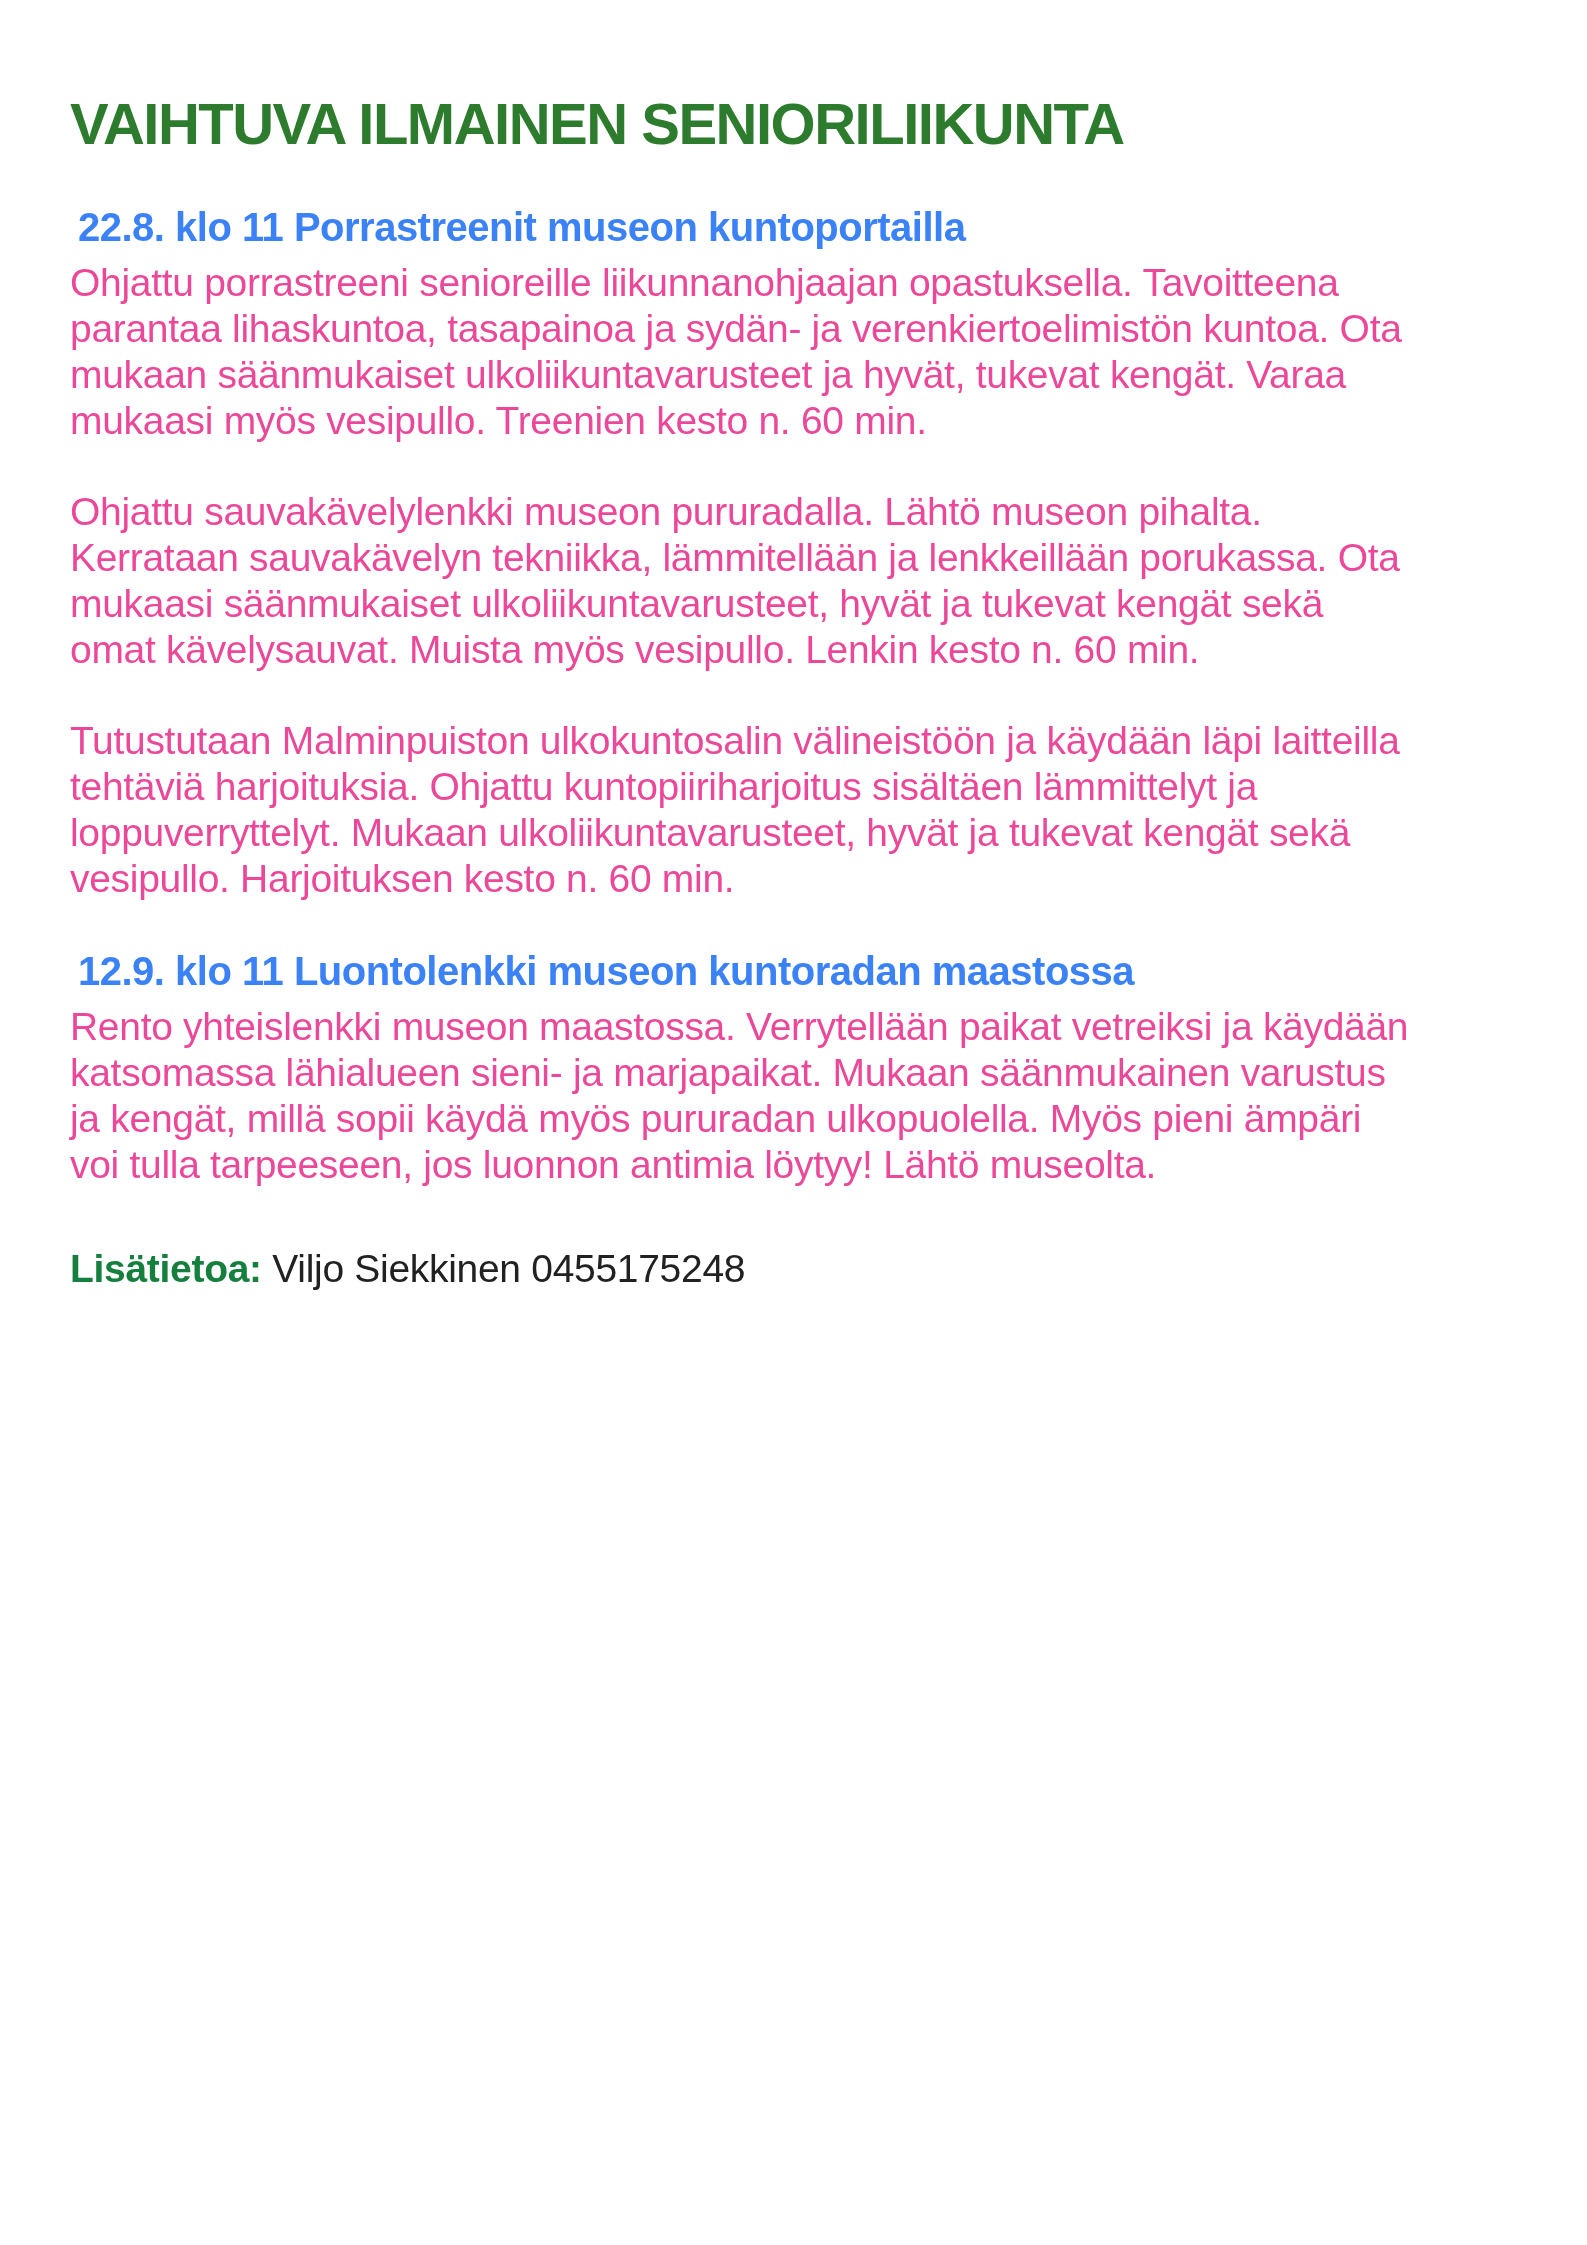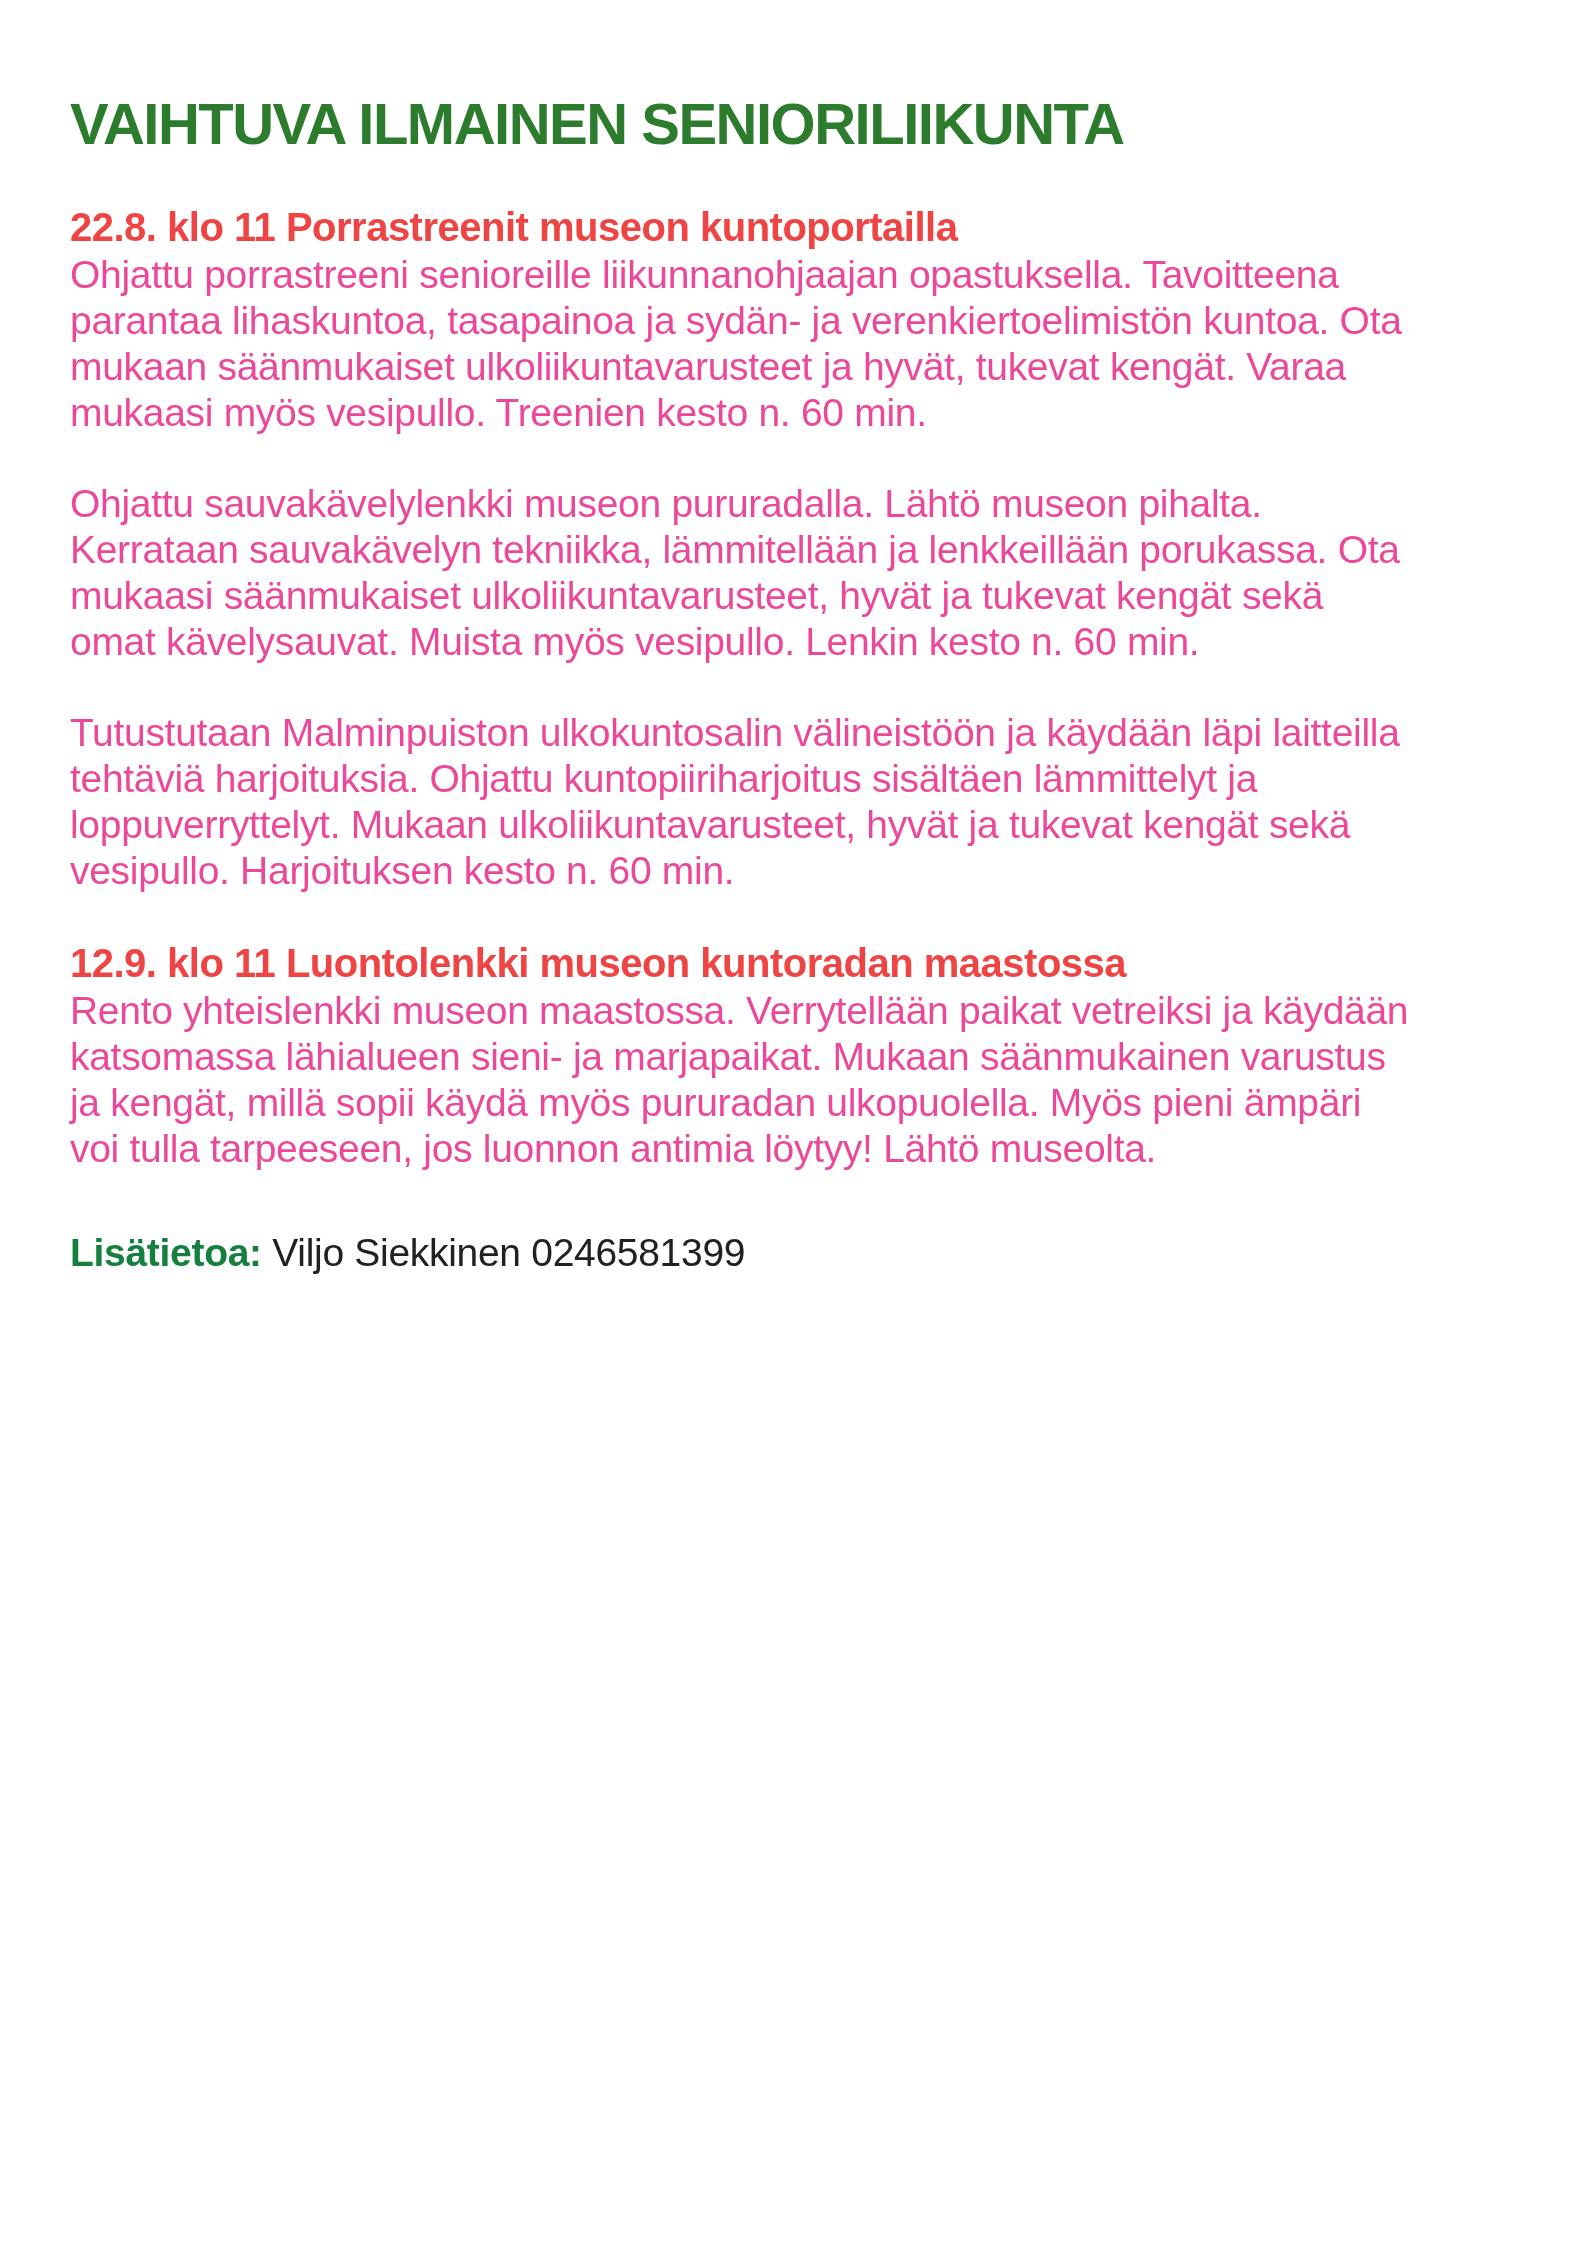--- a/index.html
+++ b/index.html
@@ -1,21 +1,21 @@
 <!DOCTYPE html>
 <html lang="fi"><head>
 <meta charset="utf-8">
 <style>
   html,body{margin:0;padding:0;background:#ffffff;}
   body{width:1587px;height:2245px;font-family:"Liberation Sans",sans-serif;-webkit-font-smoothing:antialiased;}
   .page{position:relative;width:1587px;height:1598px;overflow:hidden;background:#ffffff;}
   .content{padding:92px 0 0 70px;width:1340px;}
   .title{font-size:58px;font-weight:700;letter-spacing:-1.5px;line-height:1.12;color:#2d7c2e;margin:0 0 46px 0;}
   .event{margin:0 0 45px 0;}
-  .event h2{font-size:40px;line-height:49px;font-weight:700;color:#ef4444;margin:0;letter-spacing:-0.5px;}
+  .event h2{font-size:40px;line-height:49px;font-weight:700;color:#3b82f6;margin:8px;letter-spacing:-0.5px;}
   .event p{font-size:39px;line-height:46px;color:#ec4899;margin:0;letter-spacing:-0.3px;}
   .contact{margin-top:58px;font-size:39px;line-height:46px;color:#212121;letter-spacing:-0.3px;}
   .contact .label{font-weight:700;color:#15803d;}
   .illos{position:absolute;left:0;top:1810px;width:1587px;height:435px;}
   .illos svg{position:absolute;display:block;}
   .svg-gym{left:250px;top:20px;}
   .svg-bottle{left:576px;top:115px;}
   .svg-couple{left:788px;top:38px;}
   .svg-plant{left:1124px;top:46px;}
 </style>
@@ -38,21 +38,21 @@
 
     <section class="event">
       <p>Tutustutaan Malminpuiston ulkokuntosalin välineistöön ja käydään läpi laitteilla tehtäviä harjoituksia. Ohjattu kuntopiiriharjoitus sisältäen lämmittelyt ja loppuverryttelyt. Mukaan ulkoliikuntavarusteet, hyvät ja tukevat kengät sekä vesipullo. Harjoituksen kesto n. 60 min.</p>
     </section>
 
     <section class="event">
       <h2>12.9. klo 11 Luontolenkki museon kuntoradan maastossa</h2>
       <p>Rento yhteislenkki museon maastossa. Verrytellään paikat vetreiksi ja käydään katsomassa lähialueen sieni- ja marjapaikat. Mukaan säänmukainen varustus ja kengät, millä sopii käydä myös pururadan ulkopuolella. Myös pieni ämpäri voi tulla tarpeeseen, jos luonnon antimia löytyy! Lähtö museolta.</p>
     </section>
 
-    <p class="contact"><span class="label">Lisätietoa:</span> <span>Viljo Siekkinen 0246581399</span></p>
+    <p class="contact"><span class="label">Lisätietoa:</span> <span>Viljo Siekkinen 0455175248</span></p>
   </div>
 
   <div class="illos">
 
     <svg class="svg-gym" width="285" height="400" viewBox="0 0 285 400" xmlns="http://www.w3.org/2000/svg">
 
       <path d="M 60,62 H 98 Q 114,62 122,76 L 133,95" fill="none" stroke="#1e5e26" stroke-width="22" stroke-linecap="round" stroke-linejoin="round"></path>
 
       <path d="M 122,108 L 252,48" fill="none" stroke="#2a9138" stroke-width="12" stroke-linecap="round"></path>
       <path d="M 130,116 L 266,72" fill="none" stroke="#2a9138" stroke-width="12" stroke-linecap="round"></path>

